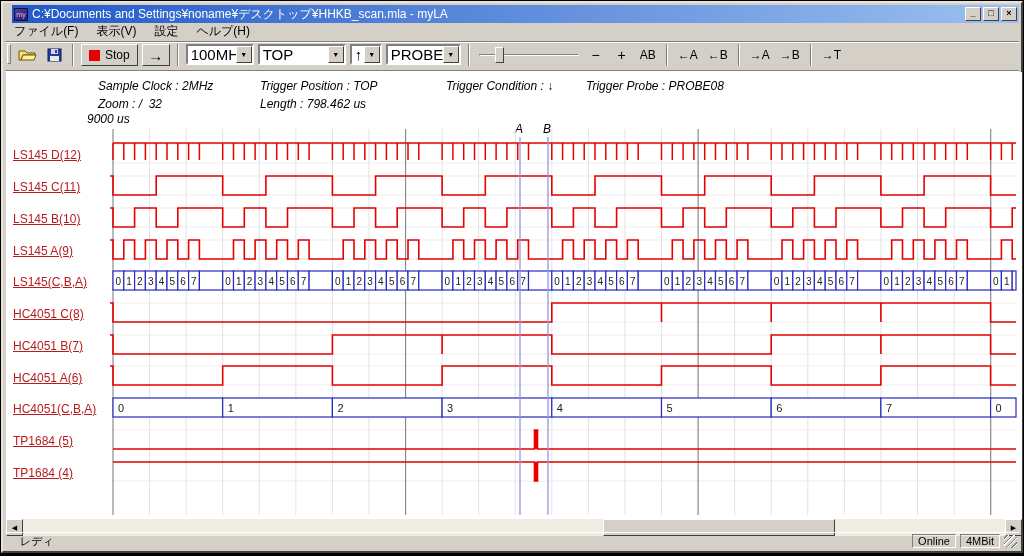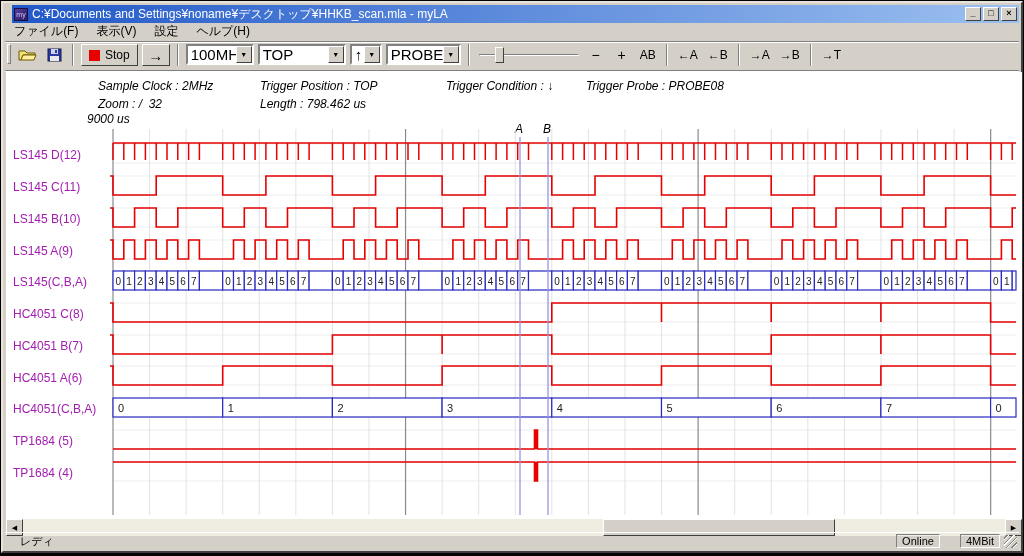--- a/index.html
+++ b/index.html
@@ -45,38 +45,38 @@
   .slider { position:relative; width:104px; height:22px; }
   .slider .groove { position:absolute; left:2px; right:2px; top:10px; height:2px;
                     border:1px solid; border-color:#808080 #fff #fff #808080; }
   .slider .thumb { position:absolute; left:18px; top:3px; width:9px; height:16px;
                    background:#d4d0c8; border:1px solid; border-color:#fff #404040 #404040 #fff; }
   .stopbox { width:11px; height:11px; background:#e80000; margin-right:5px; }
 
   
   .client { position:absolute; left:3px; top:69px; width:1016px; height:447px; background:#fff; }
   .abs { position:absolute; font-size:12px; color:#000; white-space:pre;font-style:italic; }
-  .chlabel { position:absolute; left:10px; width:98px; font-size:12px; color:#a21caf; white-space:nowrap; }
+  .chlabel { position:absolute; left:10px; width:98px; font-size:12px; color:#b91c1c; white-space:nowrap;text-decoration:underline; }
   #wave-svg { position:absolute; left:0; top:0; }
 
   
   .hscroll { position:absolute; left:3px; top:516px; width:1016px; height:17px; background:#efede2; }
   .sbtn { position:absolute; top:0; width:17px; height:17px; background:#d4d0c8;
           border:1px solid; border-color:#fff #404040 #404040 #fff; font-size:7px; color:#000;
           display:flex; align-items:center; justify-content:center; }
   .sthumb { position:absolute; left:597px; top:0; width:232px; height:17px; background:#d4d0c8;
             border:1px solid; border-color:#fff #404040 #404040 #fff; }
 
   
   .statusbar { position:absolute; left:2px; bottom:2px; right:2px; height:17px;
                border-top:1px solid #fff; display:flex; align-items:center;
                font-size:11px; color:#000; padding:0 2px; }
   .status-left { flex:1; padding-left:5px;margin-left:8px; }
   .spanel { height:14px; border:1px solid; border-color:#808080 #fff #fff #808080;
-            padding:6px 5px; margin-left:20px; display:flex; align-items:center; }
+            padding:6px 5px; margin-left:4px; display:flex; align-items:center; }
   .sizegrip { width:13px; height:13px; margin-left:4px;
               background:repeating-linear-gradient(135deg,transparent 0 2px,#808080 2px 3px,#fff 3px 4px); }
 </style>
 </head>
 <body>
 
 <div class="window">
 
   <div class="titlebar">
     <div class="app-icon">my</div>

